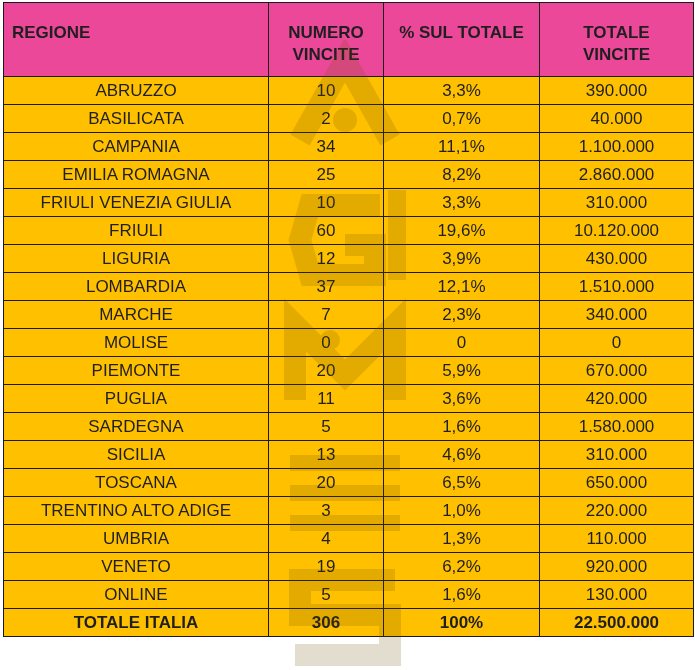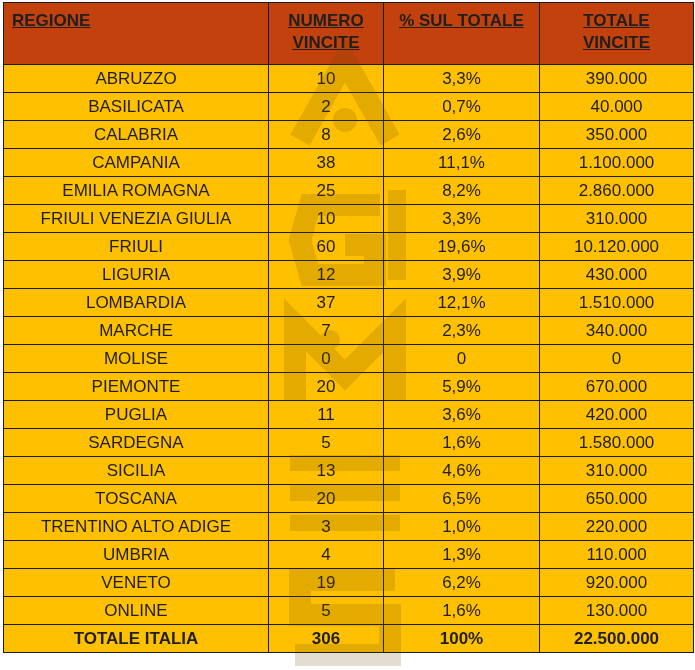--- a/index.html
+++ b/index.html
@@ -1,19 +1,19 @@
 <!DOCTYPE html>
 <html><head>
 <meta charset="utf-8">
 <style>
   html, body { margin:0; padding:0; background:#ffffff; }
   body { width:695px; height:670px; overflow:hidden; position:relative; font-family:"Liberation Sans", sans-serif; }
   table { position:absolute; left:3px; top:2px; border-collapse:collapse; width:690px; table-layout:fixed; }
   td, th { border:1px solid #1a1a1a; padding:0 8px; font-size:17px; color:#1f1f1f; height:27px; line-height:27px; white-space:nowrap; }
-  th { background:#c2410c; font-weight:bold; height:54px; line-height:22px; vertical-align:top; padding-top:7px; text-align:center;text-decoration:underline; }
+  th { background:#ec4899; font-weight:bold; height:54px; line-height:22px; vertical-align:top; padding-top:19px; text-align:center; }
   th.left { text-align:left; }
   td { background:#ffc000; text-align:center; }
   td.left { text-align:center; }
   tr.total td { font-weight:bold; }
   col.c1 { width:265px; } col.c2 { width:115px; } col.c3 { width:156px; } col.c4 { width:154px; }
   .watermark { position:absolute; left:280px; top:40px; width:130px; height:630px; opacity:0.18; pointer-events:none; }
 </style>
 </head>
 <body>
 
@@ -39,28 +39,22 @@
         <td>3,3%</td>
         <td>390.000</td>
       </tr>
       <tr>
         <td class="left">BASILICATA</td>
         <td>2</td>
         <td>0,7%</td>
         <td>40.000</td>
       </tr>
       <tr>
-        <td class="left">CALABRIA</td>
-        <td>8</td>
-        <td>2,6%</td>
-        <td>350.000</td>
-      </tr>
-      <tr>
         <td class="left">CAMPANIA</td>
-        <td>38</td>
+        <td>34</td>
         <td>11,1%</td>
         <td>1.100.000</td>
       </tr>
       <tr>
         <td class="left">EMILIA ROMAGNA</td>
         <td>25</td>
         <td>8,2%</td>
         <td>2.860.000</td>
       </tr>
       <tr>

